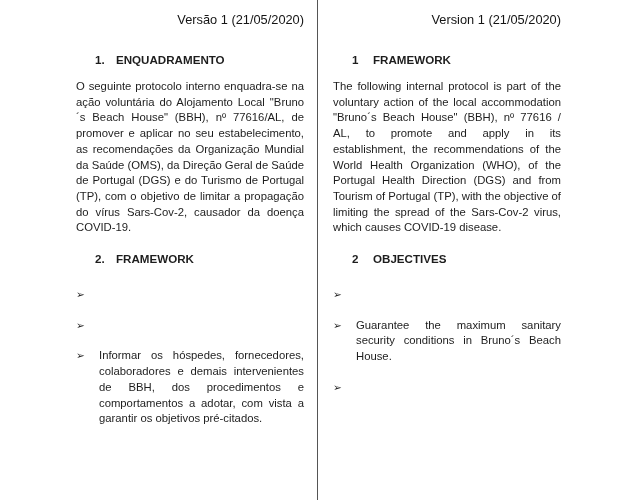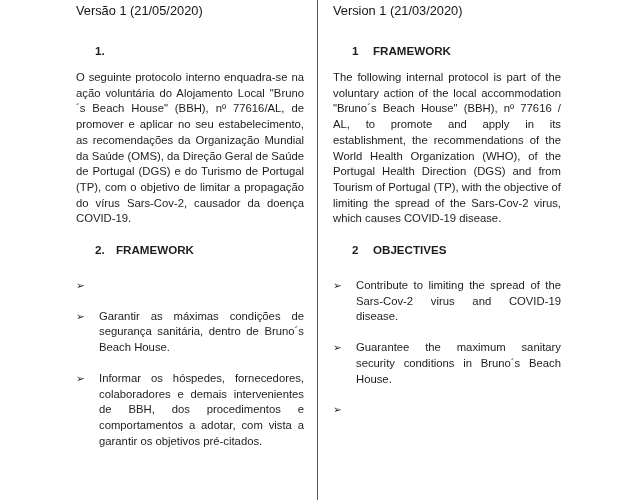--- a/index.html
+++ b/index.html
@@ -26,24 +26,24 @@
     position: absolute;
     top: 0;
     width: 228px;
     font-size: 11.3px;
     line-height: 15.7px;
     text-align: justify;
   }
   .col-left  { left: 76px; }
   .col-right { left: 333px; }
   .version {
-    text-align: left;
+    text-align: right;
     font-size: 12.8px;
     line-height: 16px;
-    padding-top: 3px;
+    padding-top: 12px;
     color: #141414;
     white-space: nowrap;
   }
   .heading {
     display: flex;
     font-weight: bold;
     font-size: 11.6px;
     line-height: 14px;
     padding-left: 19px;
     text-align: left;
@@ -76,66 +76,65 @@
 
 <div class="page">
 
   <div class="divider"></div>
 
   <div class="col col-left">
     <div class="version">Versão 1 (21/05/2020)</div>
 
     <div class="heading heading-1">
       <span class="hnum">1.</span>
+      <span class="htitle">ENQUADRAMENTO</span>
     </div>
 
     <p class="para">O seguinte protocolo interno enquadra-se na ação voluntária do Alojamento Local "Bruno´s Beach House" (BBH), nº 77616/AL, de promover e aplicar no seu estabelecimento, as recomendações da Organização Mundial da Saúde (OMS), da Direção Geral de Saúde de Portugal (DGS) e do Turismo de Portugal (TP), com o objetivo de limitar a propagação do vírus Sars-Cov-2, causador da doença COVID-19.</p>
 
     <div class="heading heading-2">
       <span class="hnum">2.</span>
       <span class="htitle">FRAMEWORK</span>
     </div>
 
 
     <div class="bullets">
       <div class="bullet">
         <span class="arrow">➢</span>
       </div>
       <div class="bullet">
         <span class="arrow">➢</span>
-        <span class="btxt">Garantir as máximas condições de segurança sanitária, dentro de Bruno´s Beach House.</span>
       </div>
       <div class="bullet">
         <span class="arrow">➢</span>
         <span class="btxt">Informar os hóspedes, fornecedores, colaboradores e demais intervenientes de BBH, dos procedimentos e comportamentos a adotar, com vista a garantir os objetivos pré-citados.</span>
       </div>
 
     </div>
   </div>
 
   <div class="col col-right">
-    <div class="version">Version 1 (21/03/2020)</div>
+    <div class="version">Version 1 (21/05/2020)</div>
 
     <div class="heading heading-1">
       <span class="hnum">1</span>
       <span class="htitle">FRAMEWORK</span>
     </div>
 
     <p class="para">The following internal protocol is part of the voluntary action of the local accommodation "Bruno´s Beach House" (BBH), nº 77616 / AL, to promote and apply in its establishment, the recommendations of the World Health Organization (WHO), of the Portugal Health Direction (DGS) and from Tourism of Portugal (TP), with the objective of limiting the spread of the Sars-Cov-2 virus, which causes COVID-19 disease.</p>
 
     <div class="heading heading-2">
       <span class="hnum">2</span>
       <span class="htitle">OBJECTIVES</span>
     </div>
 
 
     <div class="bullets">
       <div class="bullet">
         <span class="arrow">➢</span>
-        <span class="btxt">Contribute to limiting the spread of the Sars-Cov-2 virus and COVID-19 disease.</span>
       </div>
       <div class="bullet">
         <span class="arrow">➢</span>
         <span class="btxt">Guarantee the maximum sanitary security conditions in Bruno´s Beach House.</span>
       </div>
       <div class="bullet">
         <span class="arrow">➢</span>
       </div>
 
     </div>

